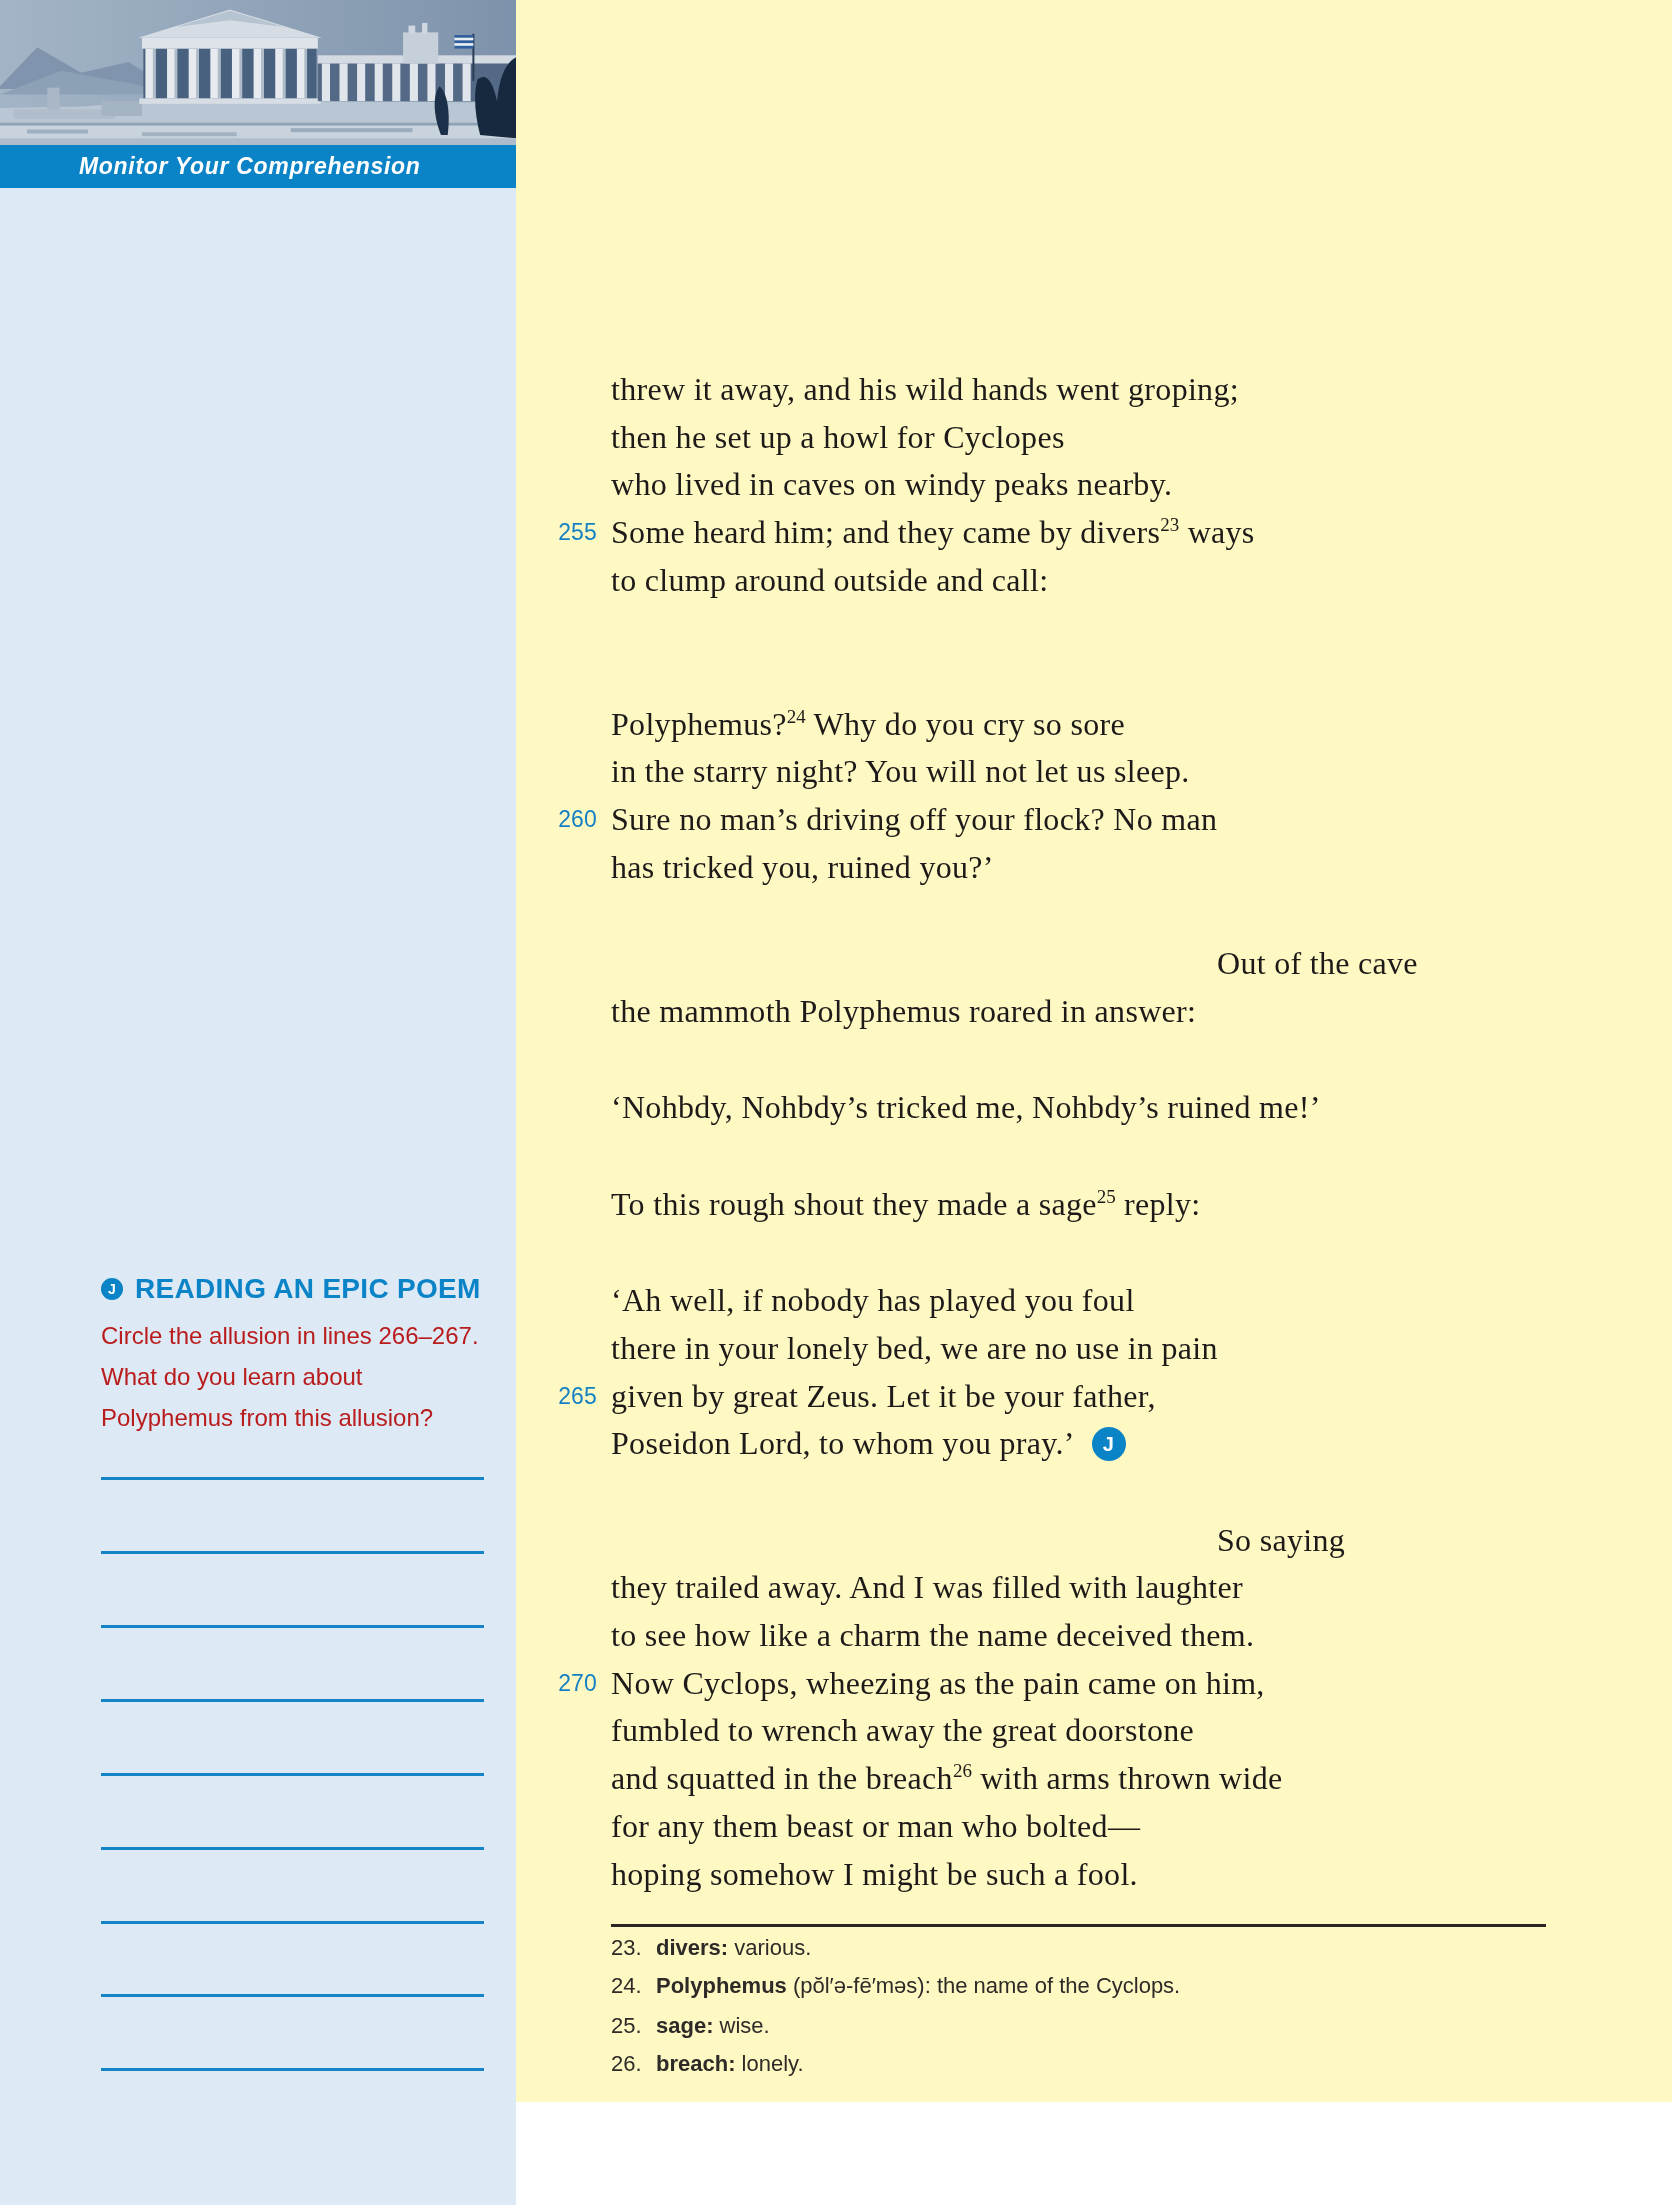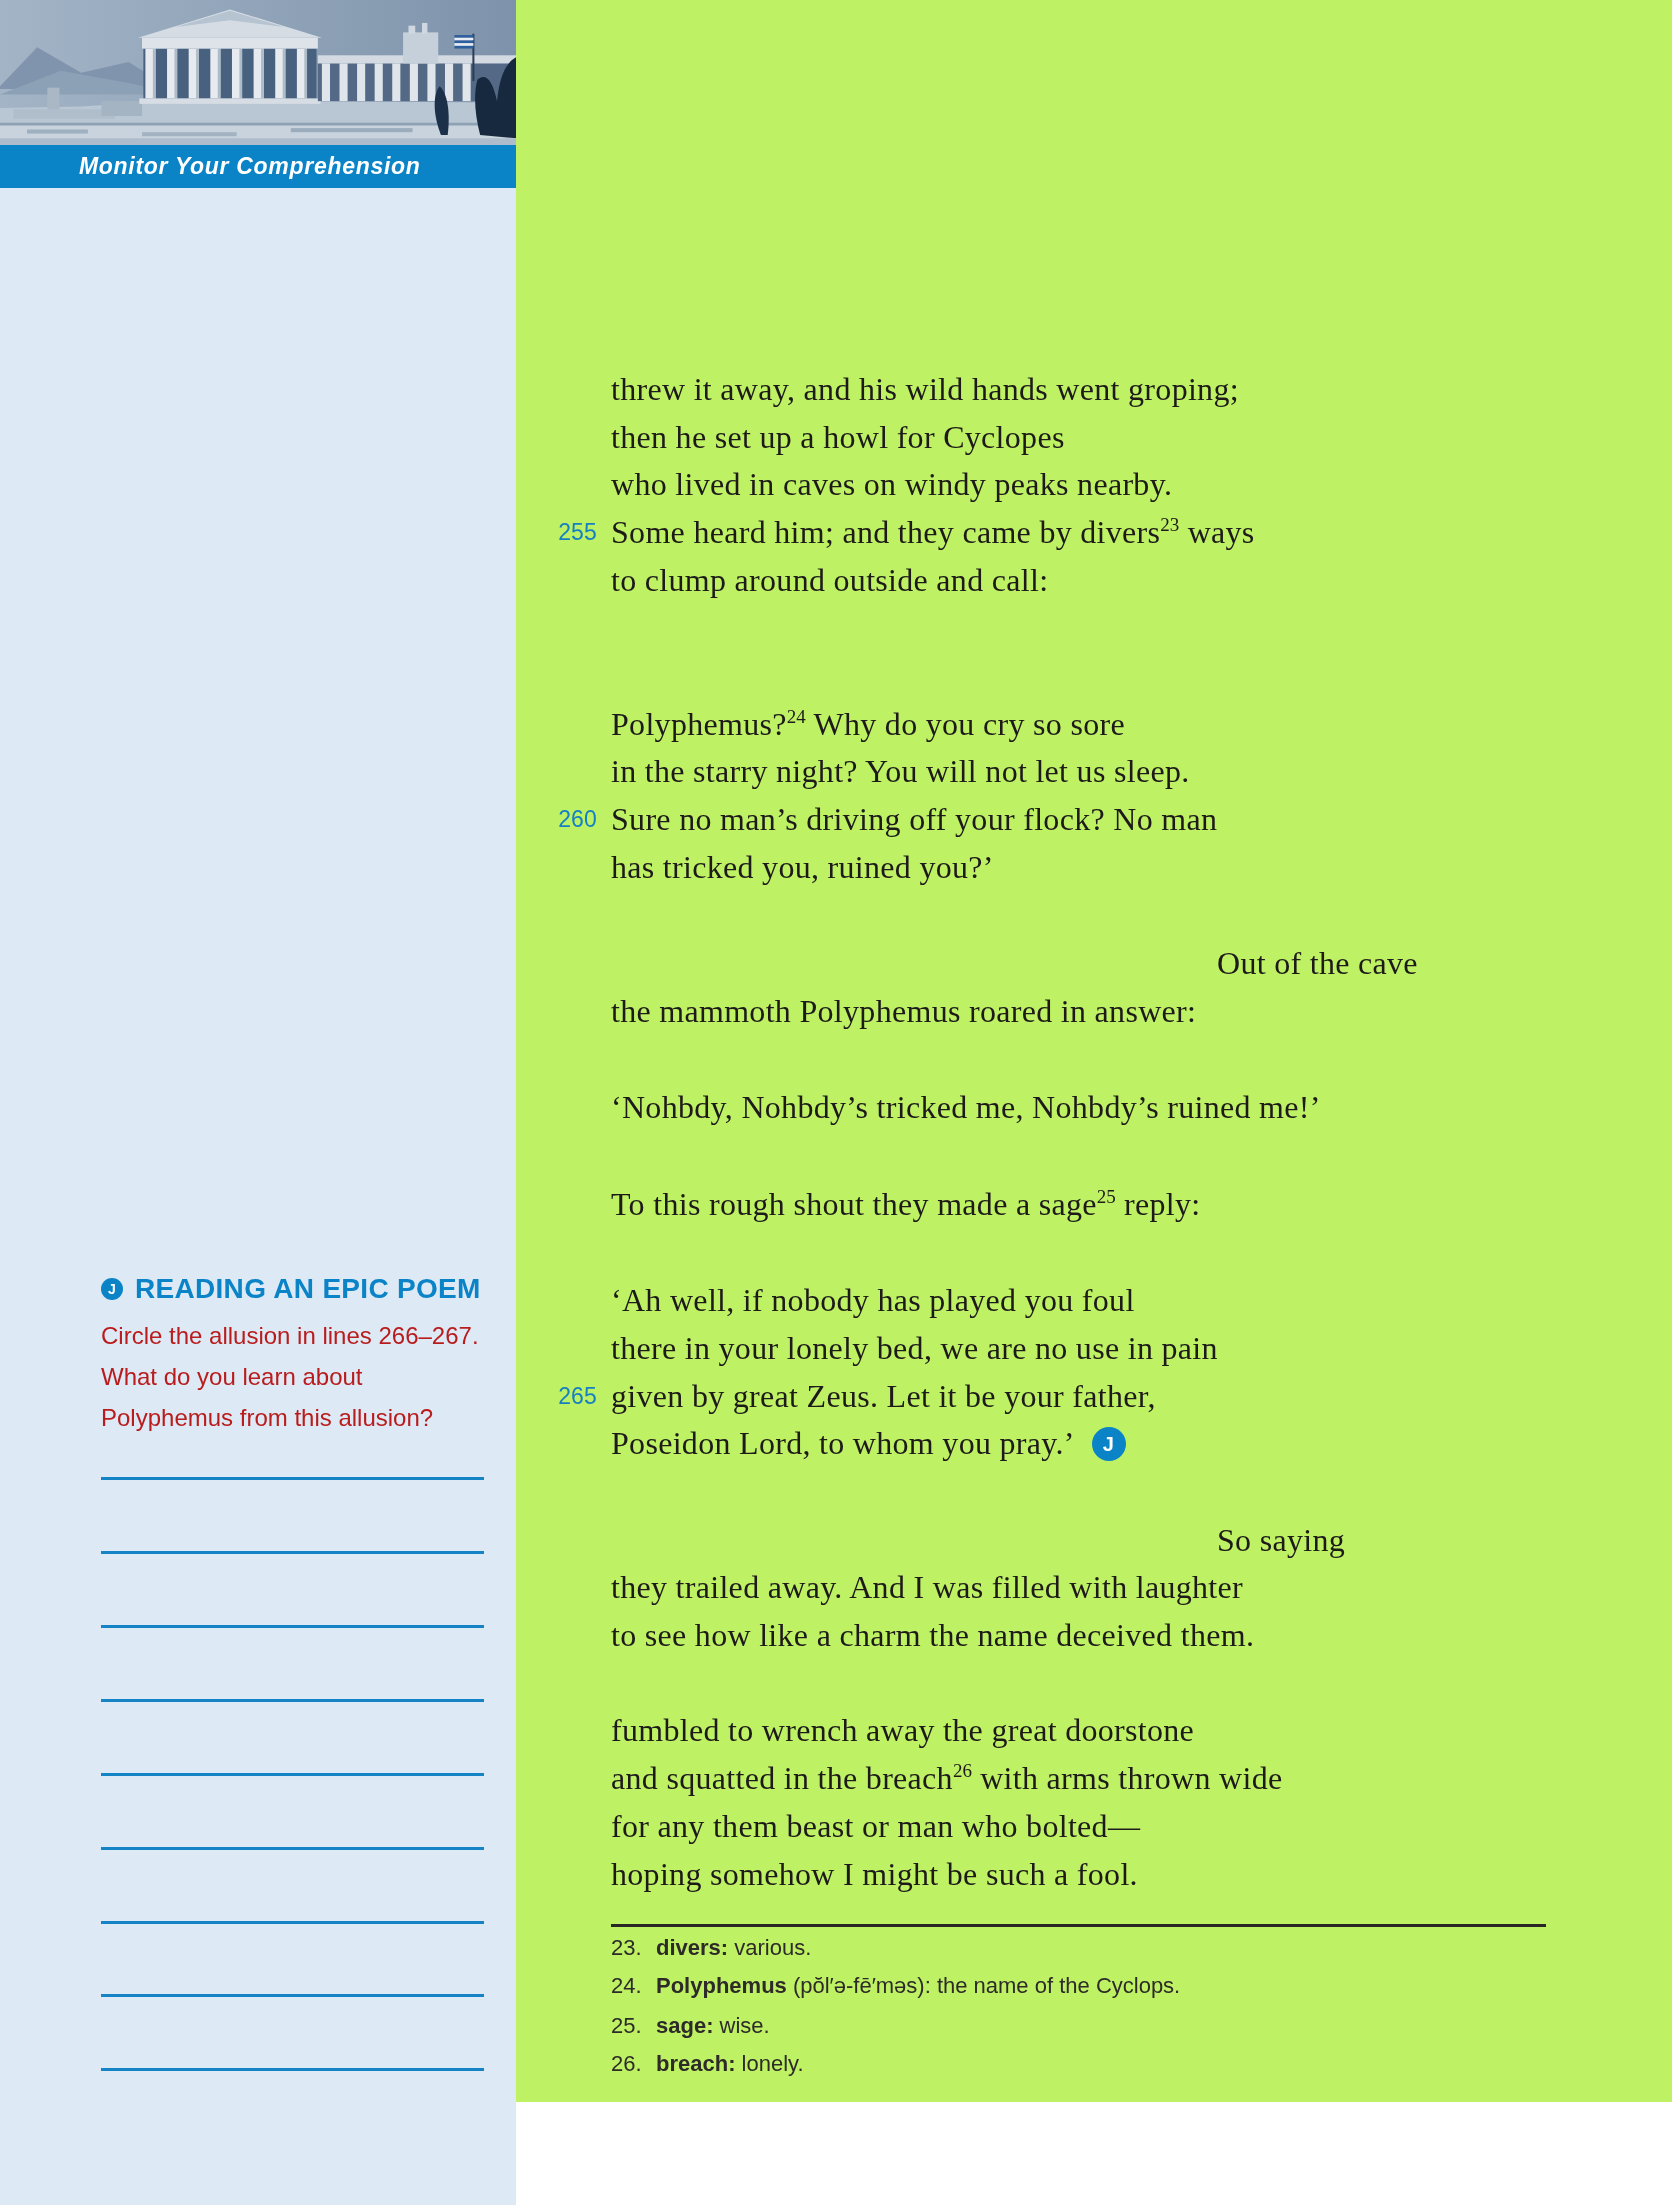--- a/index.html
+++ b/index.html
@@ -14,21 +14,21 @@
           letter-spacing:0.7px;padding-left:79px;white-space:nowrap;}
   .annotation{position:absolute;left:101px;top:1273px;width:395px;}
   .ann-head{display:flex;align-items:center;gap:12px;}
   .j-circle{width:22px;height:22px;border-radius:50%;background:#0b83c7;color:#ffffff;
           font-weight:bold;font-size:14px;display:inline-flex;align-items:center;
           justify-content:center;flex:0 0 auto;}
   .ann-title{color:#0b83c7;font-weight:bold;font-size:28px;letter-spacing:0.3px;white-space:nowrap;}
   .ann-body{margin-top:9.5px;font-size:24px;line-height:41px;color:#b91c1c;}
   .write-line{position:absolute;left:101px;width:383px;height:3.4px;background:#1584c6;}
   
-  .main{position:absolute;left:516px;top:0;width:1157px;height:2102px;background:#bef264;}
+  .main{position:absolute;left:516px;top:0;width:1157px;height:2102px;background:#fef9c3;}
   .poem{position:absolute;left:0;top:0;right:0;bottom:0;}
   .poem-line{position:absolute;left:0;right:0;height:48px;}
   .line-num{position:absolute;left:4.7px;width:76px;text-align:right;color:#1580c4;
           font-size:23px;line-height:48px;font-weight:normal;}
   .ptext{position:absolute;left:95px;line-height:48px;white-space:nowrap;
           font-family:"Liberation Serif",serif;font-size:32px;color:#1d1a19;letter-spacing:0.3px;}
   .poem-line.indent .ptext{left:701px;}
   .ptext sup{font-size:19px;line-height:0;vertical-align:super;letter-spacing:0;}
   .j-inline{display:inline-flex;width:34px;height:34px;border-radius:50%;background:#0b83c7;
           color:#fff;font-family:"Liberation Sans",sans-serif;font-weight:bold;font-size:20px;
@@ -218,20 +218,24 @@
         </div>
         <div class="poem-line indent" style="top: 1516px;">
           <span class="ptext">So saying</span>
         </div>
         <div class="poem-line" style="top: 1563px;">
           <span class="ptext">they trailed away. And I was filled with laughter</span>
         </div>
         <div class="poem-line" style="top: 1611px;">
           <span class="ptext">to see how like a charm the name deceived them.</span>
         </div>
+        <div class="poem-line" style="top: 1659px;">
+          <span class="line-num">270</span>
+          <span class="ptext">Now Cyclops, wheezing as the pain came on him,</span>
+        </div>
         <div class="poem-line" style="top: 1706px;">
           <span class="ptext">fumbled to wrench away the great doorstone</span>
         </div>
         <div class="poem-line" style="top: 1754px;">
           <span class="ptext">and squatted in the breach<sup>26</sup> with arms thrown wide</span>
         </div>
         <div class="poem-line" style="top: 1802px;">
           <span class="ptext">for any them beast or man who bolted—</span>
         </div>
         <div class="poem-line" style="top: 1850px;">

